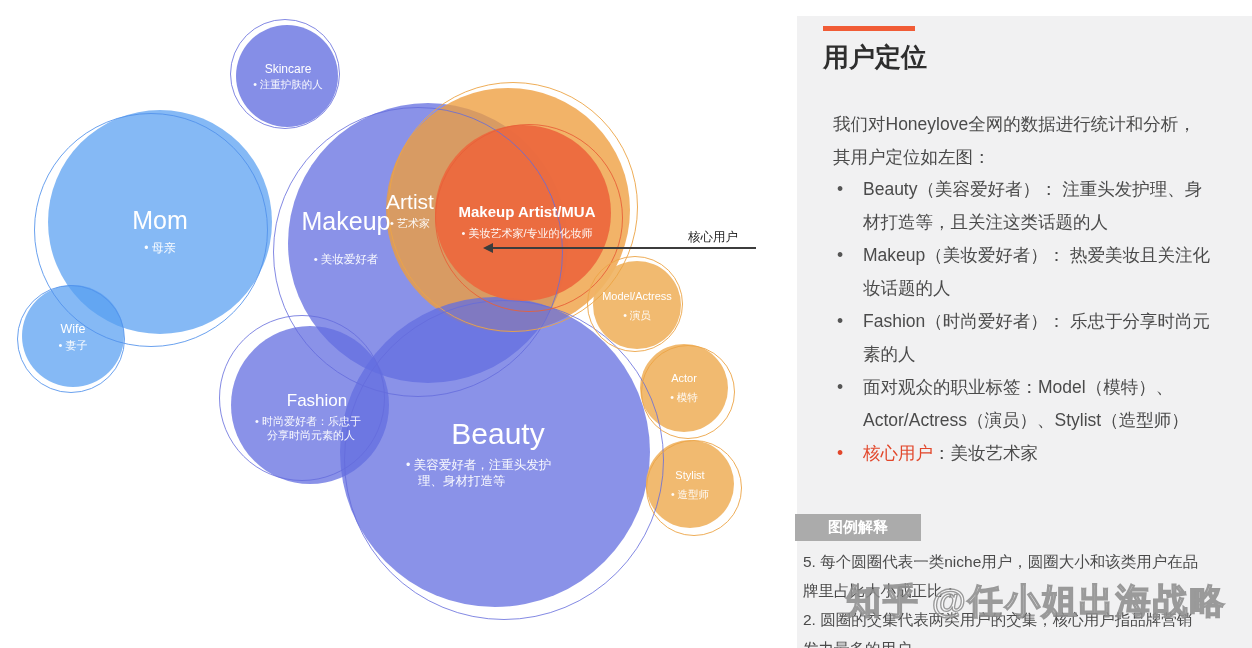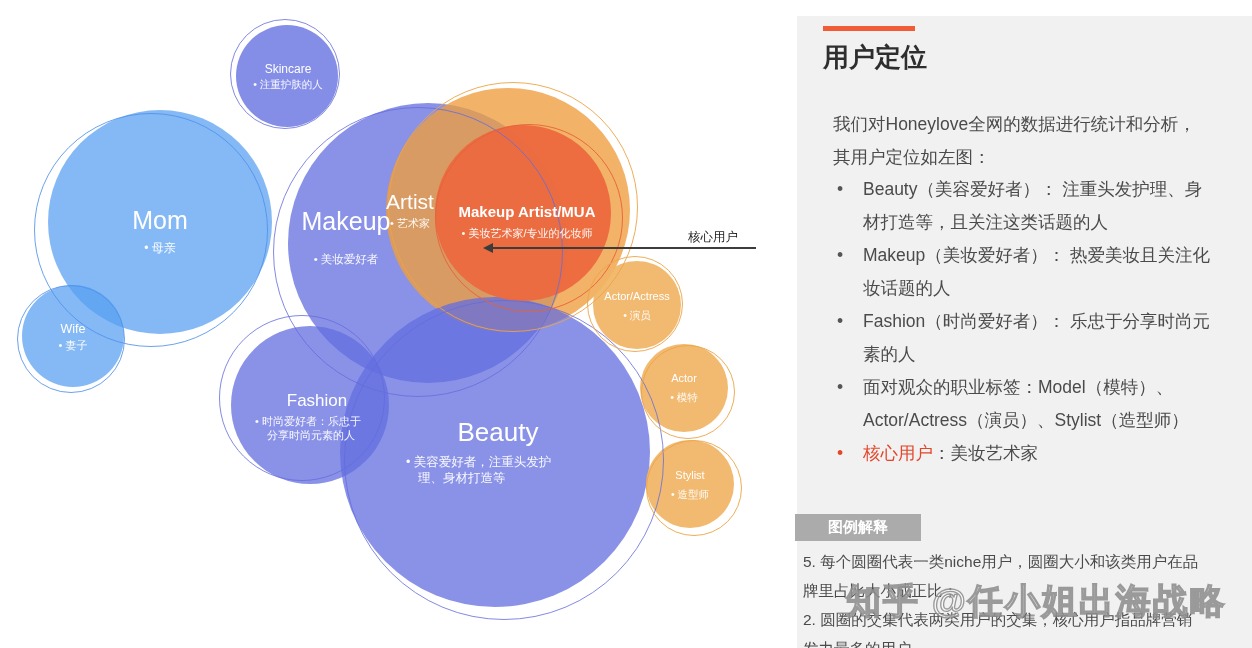--- a/index.html
+++ b/index.html
@@ -40,21 +40,21 @@
   .ring-model   {left:641px;top:345px;width:92px;height:92px;}
   .ring-stylist {left:646px;top:440px;width:94px;height:94px;}
 
   .lbl{position:absolute;color:#fff;text-align:center;z-index:12;}
   .lbl .t{font-weight:400;}
   .lbl .s{color:rgba(255,255,255,.95);white-space:pre-line;padding-left:12px;text-indent:-12px;line-height:1.3;}
   .lbl-mom     {left:90px; top:206px;width:140px;} .lbl-mom .t{font-size:25px;} .lbl-mom .s{font-size:12px;margin-top:6px;}
   .lbl-makeup  {left:290px;top:207px;width:112px;} .lbl-makeup .t{font-size:25px;} .lbl-makeup .s{font-size:11.5px;margin-top:16px;}
   .lbl-artist  {left:376px;top:190px;width:68px;}  .lbl-artist .t{font-size:21px;} .lbl-artist .s{font-size:11px;margin-top:2px;}
   .lbl-mua     {left:437px;top:203px;width:180px;} .lbl-mua .t{font-size:15px;font-weight:700;} .lbl-mua .s{font-size:11px;margin-top:6px;text-indent:0;padding-left:0;}
-  .lbl-beauty  {left:393px;top:417px;width:210px;} .lbl-beauty .t{font-size:26px;} .lbl-beauty .s{font-size:12.5px;margin-top:6px;width:172px;margin-left:auto;margin-right:auto;text-align:left;}
+  .lbl-beauty  {left:393px;top:417px;width:210px;} .lbl-beauty .t{font-size:30px;} .lbl-beauty .s{font-size:12.5px;margin-top:6px;width:172px;margin-left:auto;margin-right:auto;text-align:left;}
   .lbl-fashion {left:250px;top:391px;width:134px;} .lbl-fashion .t{font-size:17px;} .lbl-fashion .s{font-size:11px;margin-top:3px;text-align:left;width:112px;margin-left:auto;margin-right:auto;}
   .lbl-skincare{left:239px;top:62px; width:98px;}  .lbl-skincare .t{font-size:12px;} .lbl-skincare .s{font-size:10.5px;margin-top:2px;}
   .lbl-wife    {left:38px; top:322px;width:70px;}  .lbl-wife .t{font-size:12.5px;} .lbl-wife .s{font-size:11px;margin-top:2px;}
   .lbl-actor   {left:587px;top:290px;width:100px;} .lbl-actor .t{font-size:11px;}  .lbl-actor .s{font-size:10.5px;margin-top:7px;}
   .lbl-model   {left:634px;top:372px;width:100px;} .lbl-model .t{font-size:11px;}  .lbl-model .s{font-size:10.5px;margin-top:7px;}
   .lbl-stylist {left:640px;top:469px;width:100px;} .lbl-stylist .t{font-size:11px;}.lbl-stylist .s{font-size:10.5px;margin-top:7px;}
 
   .core-line{position:absolute;left:492px;top:247px;width:264px;height:0;border-top:2px solid #3c3c3c;z-index:13;}
   .core-head{position:absolute;left:483px;top:243px;width:0;height:0;z-index:13;
              border-top:5px solid transparent;border-bottom:5px solid transparent;border-right:10px solid #3c3c3c;}
@@ -141,21 +141,21 @@
       <div class="t">Beauty</div>
       <div class="s">• 美容爱好者，注重头发护
 理、身材打造等</div>
     </div>
     <div class="lbl lbl-fashion">
       <div class="t">Fashion</div>
       <div class="s">• 时尚爱好者：乐忠于
 分享时尚元素的人</div>
     </div>
     <div class="lbl lbl-actor">
-      <div class="t">Actor/Actress</div>
+      <div class="t">Model/Actress</div>
       <div class="s">• 演员</div>
     </div>
     <div class="lbl lbl-model">
       <div class="t">Actor</div>
       <div class="s">• 模特</div>
     </div>
     <div class="lbl lbl-stylist">
       <div class="t">Stylist</div>
       <div class="s">• 造型师</div>
     </div>

